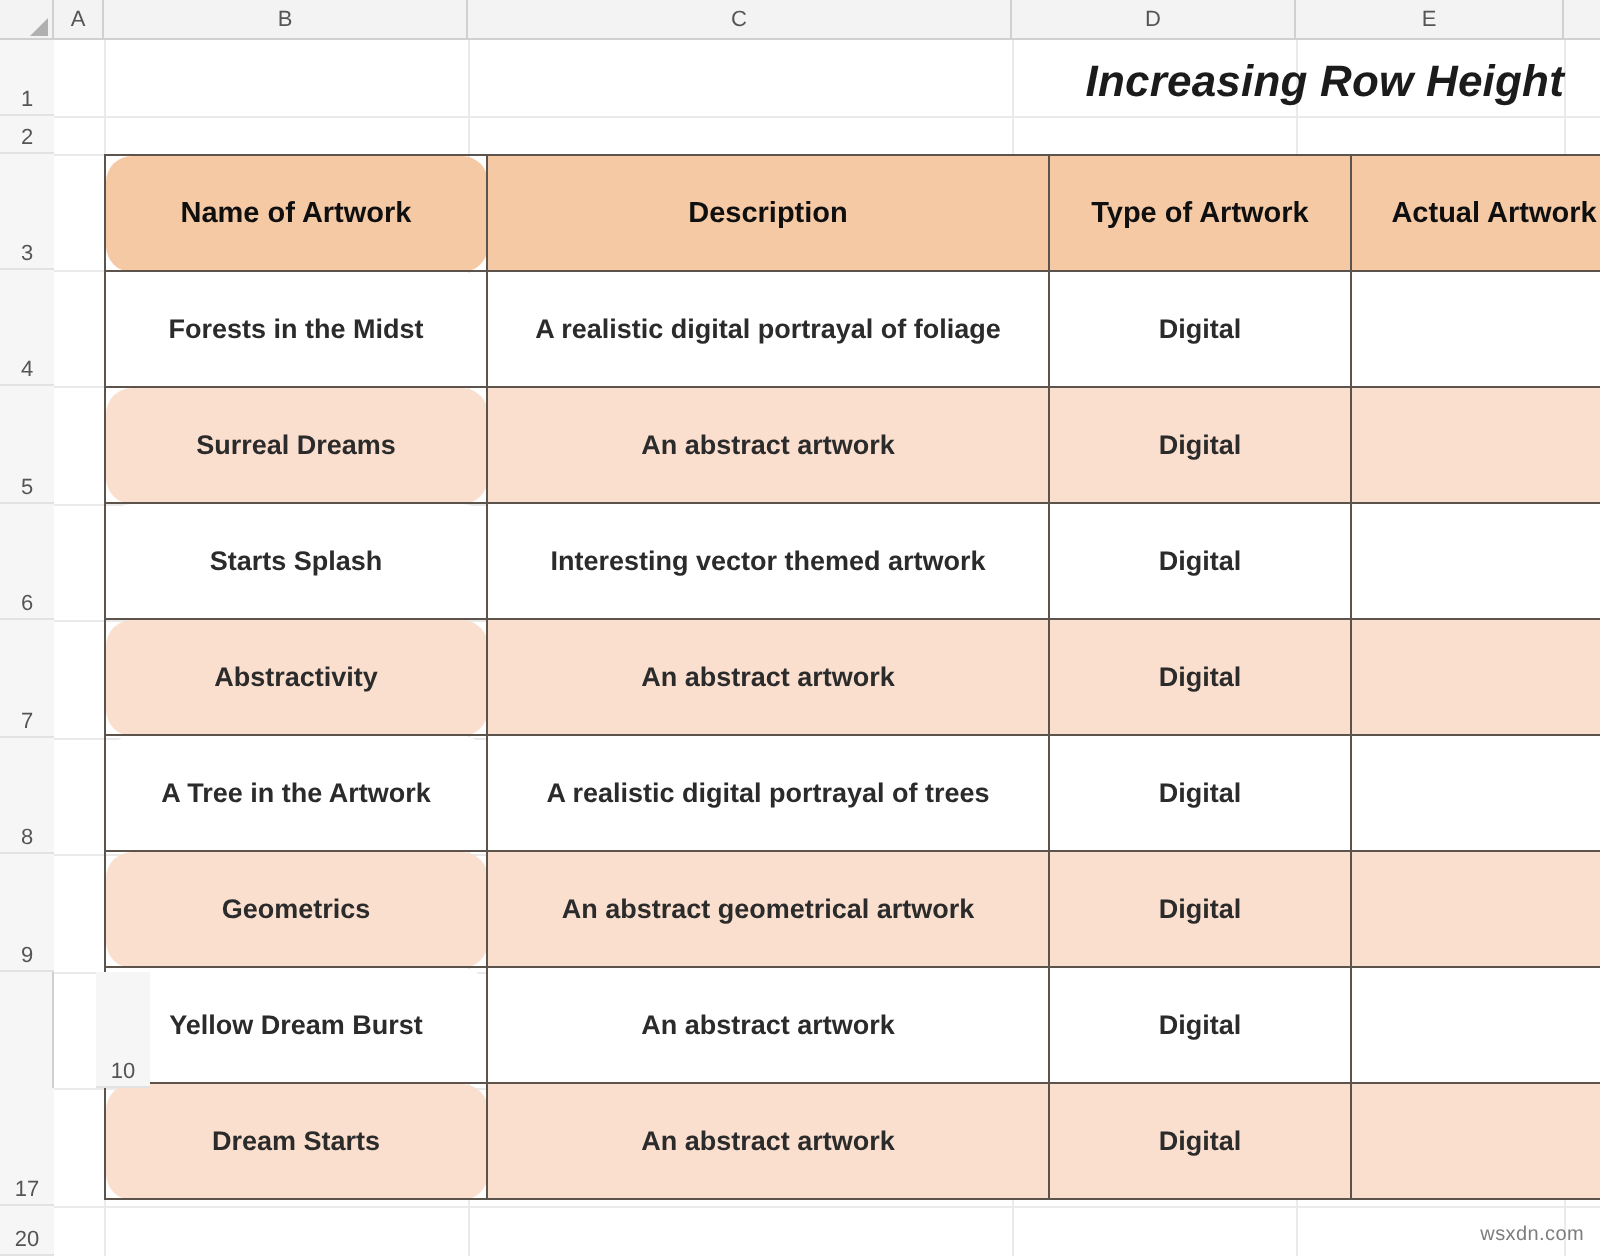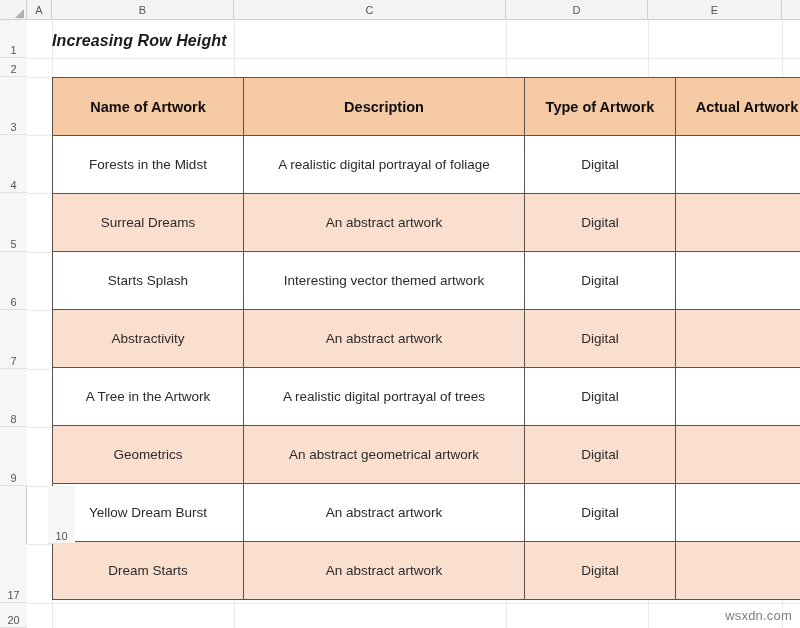--- a/index.html
+++ b/index.html
@@ -121,69 +121,69 @@
   }
 
   
   .sheet-title {
     position: absolute;
     left: 52px;
     top: 25px;
     width: 730px;
     height: 32px;
     line-height: 32px;
-    text-align: left;
-    font-size: 16px;
+    text-align: right;
+    font-size: 22px;
     font-weight: bold;
     font-style: italic;
     color: #1b1b1b;
     letter-spacing: 0.1px;
     white-space: nowrap;
   }
 
   
   .data-table {
     position: absolute;
     left: 52px;
     top: 77px;
     width: 730px;
     border-collapse: collapse;
     table-layout: fixed;
   }
   .data-table td, .data-table th {
     border: 1px solid #5c534c;
     text-align: center;
     vertical-align: middle;
-    font-weight: normal;
+    font-weight: bold;
     padding: 0 4px;
     color: #2b2b2b;
     font-size: 13.5px;
   }
   .data-table thead th {
     background: #f6c9a5;
     font-weight: bold;
     font-size: 14.5px;
     height: 57px;
     color: #0f0f0f;
   }
   .data-table tbody tr { height: 58px; }
   .data-table tbody tr.row-white td { background: #ffffff; }
   .data-table tbody tr.row-tint td  { background: #fadfcf; }
 
-  .col-b { width: 182px; }
+  .col-b { width: 182px; border-radius: 13px; }
   .col-c { width: 272px; }
   .col-d { width: 142px; }
   .col-e { width: 134px; }
 
   
   .watermark {
     position: absolute;
     right: 8px;
     bottom: 5px;
-    font-size: 13px;
+    font-size: 10px;
     color: #7d7d7d;
     letter-spacing: 0.2px;
   }
 </style>
 </head>
 <body>
 
 <div id="sheet">
 
   <div class="grid-area">

